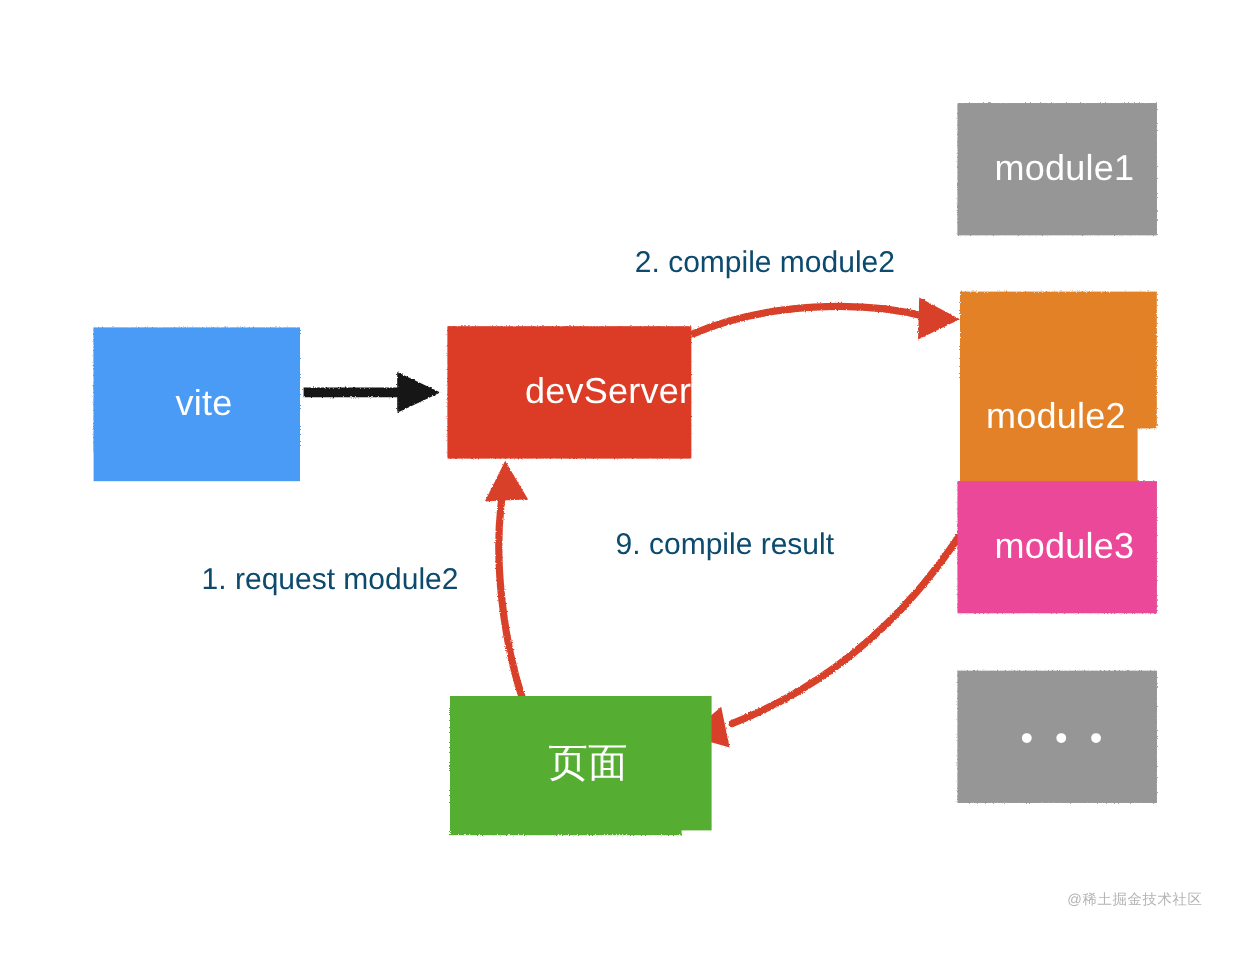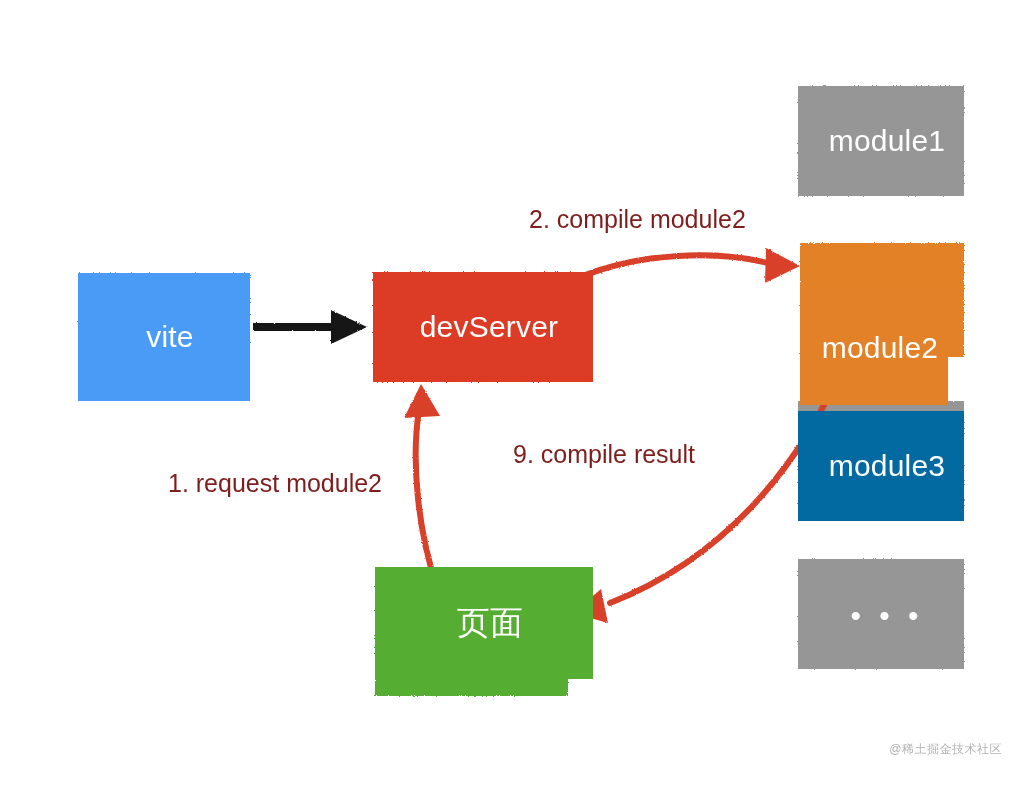--- a/index.html
+++ b/index.html
@@ -29,36 +29,36 @@
     color: #ffffff;
     font-size: 30px;
     font-weight: 400;
     letter-spacing: 0.2px;
     box-sizing: border-box;
     user-select: none;
     padding-left: 12px;
   }
   .node.cjk { font-size: 33px; }
   .node-vite      { left: 78px;  top: 273px; width: 172px; height: 128px; background: #4a9bf5; }
-  .node-devserver { left: 373px; top: 272px; width: 220px; height: 110px; background: #dc3c26; }
-  .node-page      { left: 375px; top: 567px; width: 218px; height: 112px; background: #55ad31; }
+  .node-devserver { left: 373px; top: 272px; width: 203px; height: 110px; background: #dc3c26; justify-content: flex-end; }
+  .node-page      { left: 375px; top: 580px; width: 218px; height: 112px; background: #55ad31; }
   .node-module1   { left: 798px; top: 86px;  width: 166px; height: 110px; background: #969696; }
   .node-module2   { left: 800px; top: 243px; width: 148px; height: 114px; background: #e28128; margin-top: 48px; }
-  .node-module3   { left: 798px; top: 401px; width: 166px; height: 110px; background: #0369a1; margin-top: 10px; }
+  .node-module3   { left: 798px; top: 401px; width: 166px; height: 110px; background: #ec4899; }
   .node-more      { left: 798px; top: 559px; width: 166px; height: 110px; background: #969696; }
   .node-more .dots {
     font-size: 30px;
     letter-spacing: 5px;
     line-height: 0.6;
     margin-top: 4px;
   }
 
   .label {
     position: absolute;
-    color: #7f1d1d;
+    color: #0c4a6e;
     font-size: 25px;
     font-weight: 400;
     white-space: nowrap;
     user-select: none;
   }
   .label-2 { left: 529px; top: 205px; }
   .label-1 { left: 140px; top: 469px; margin-left: 28px; }
   .label-3 { left: 513px; top: 440px; }
 
   .watermark {

